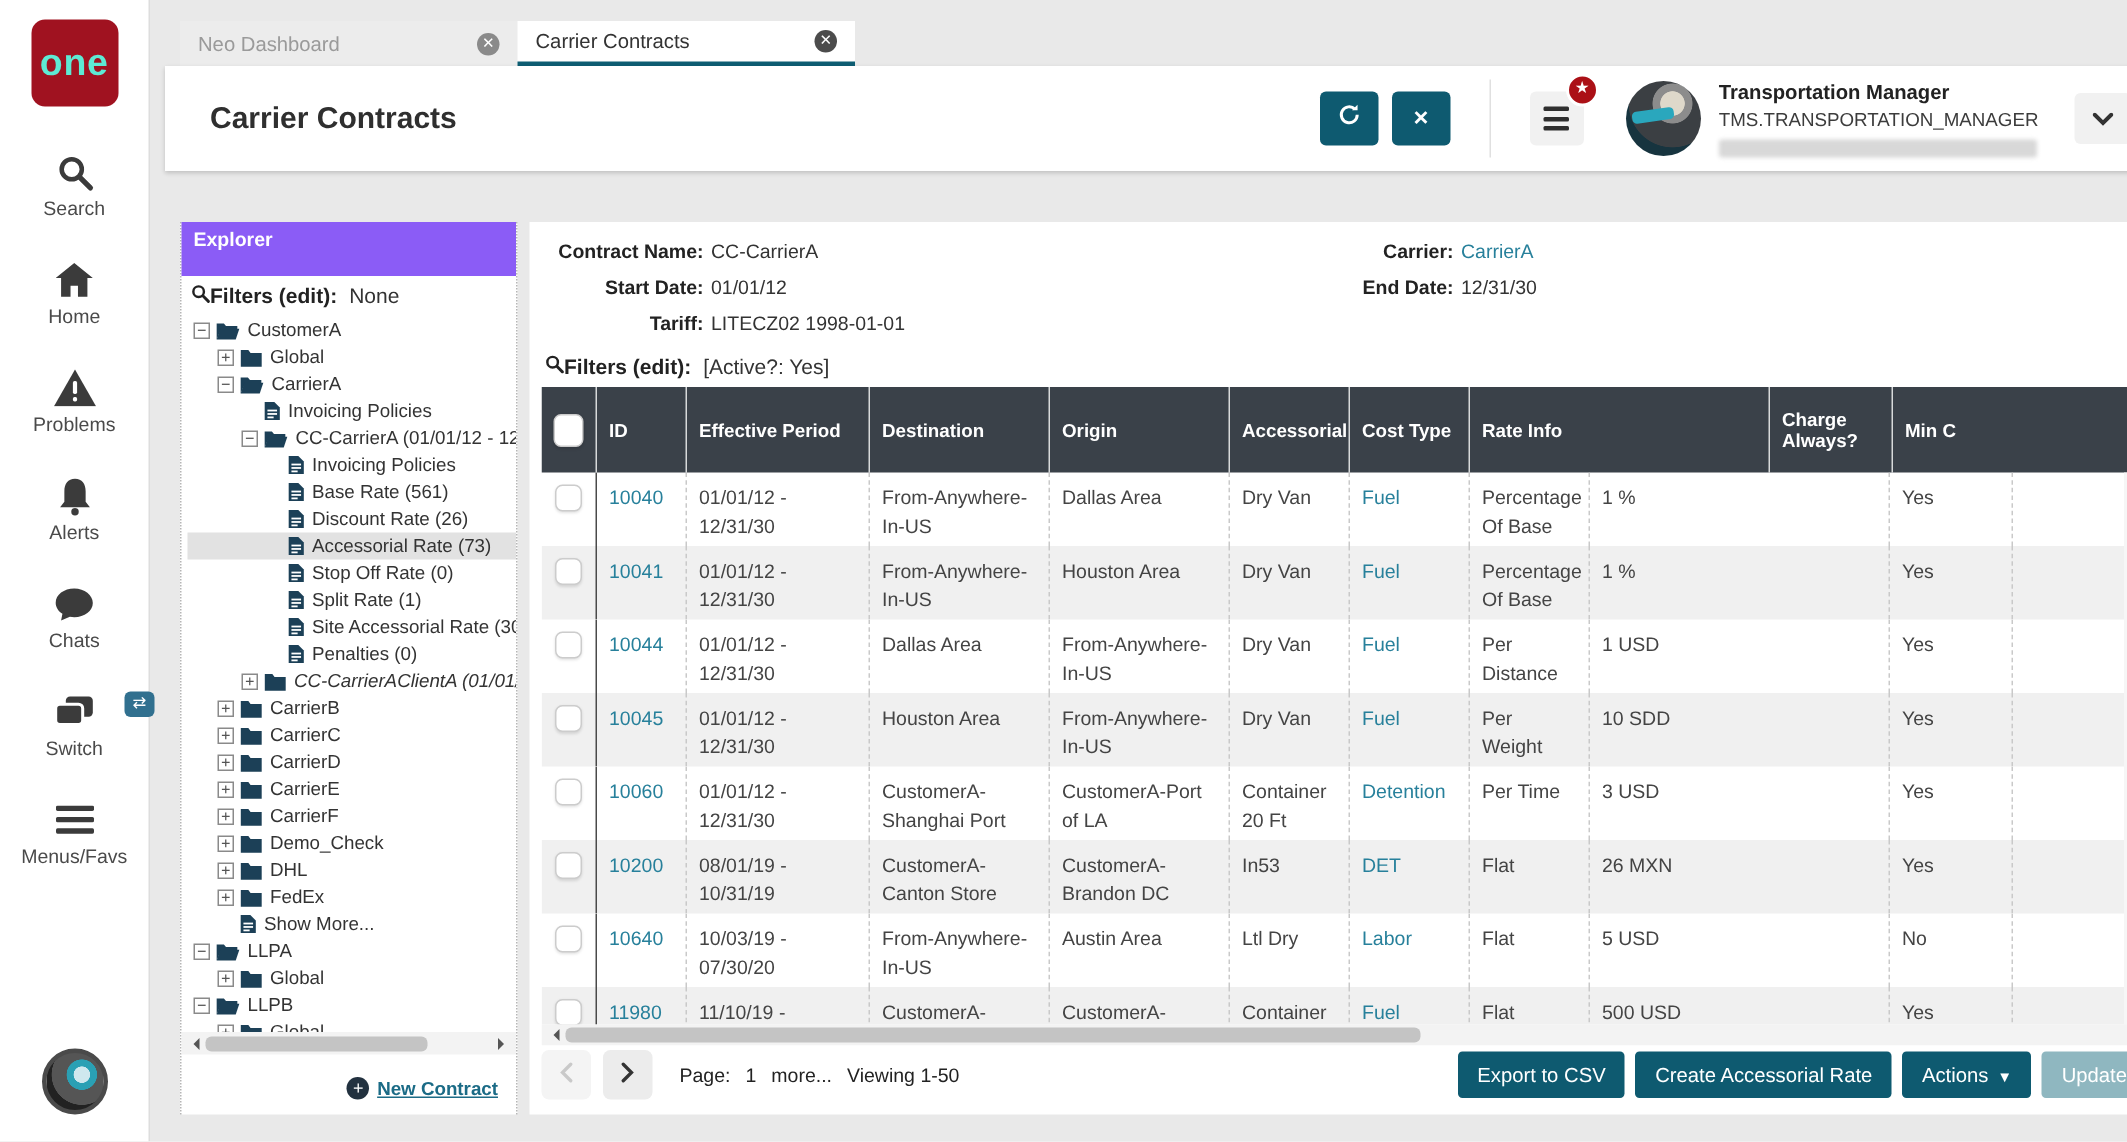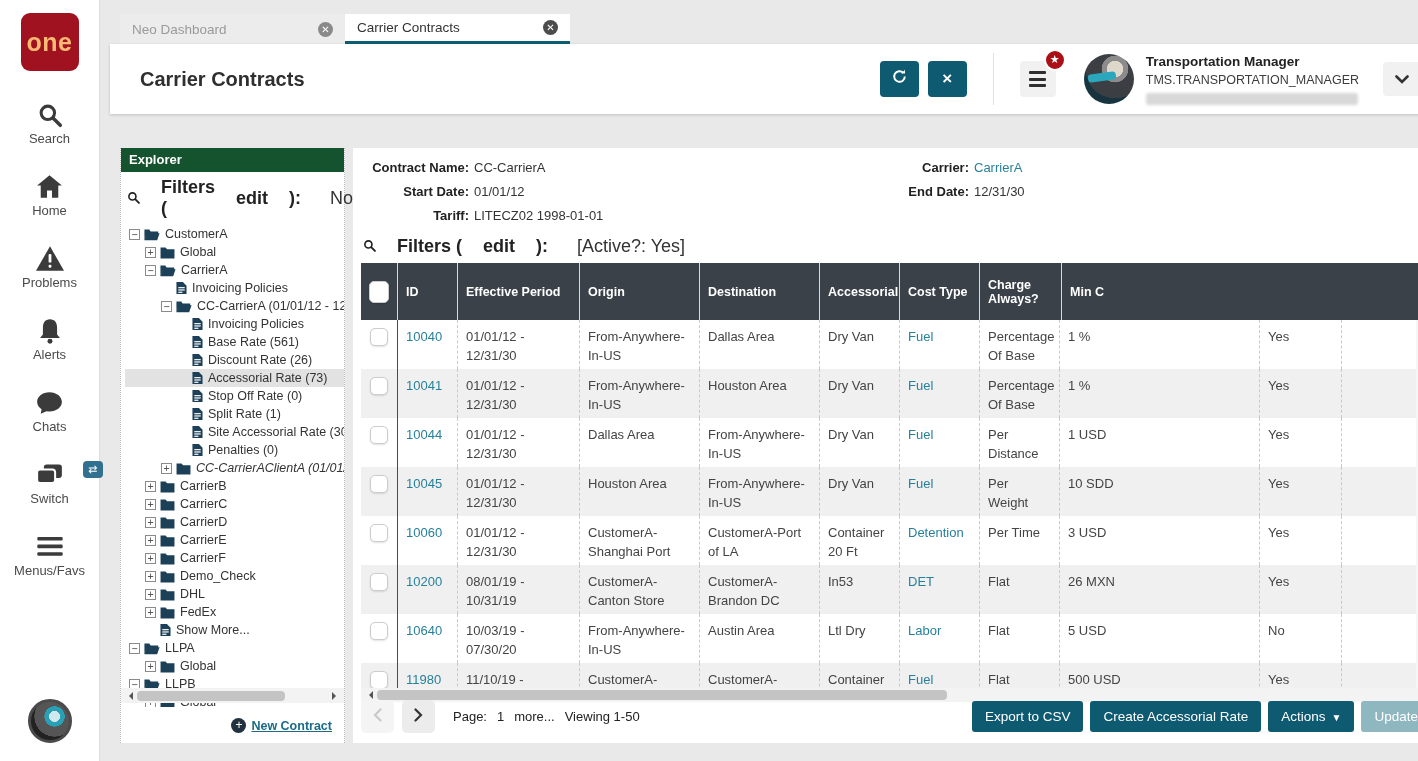--- a/index.html
+++ b/index.html
@@ -4,21 +4,21 @@
 <style>
   * { margin:0; padding:0; box-sizing:border-box; }
   html,body { width:1418px; height:761px; overflow:hidden; background:#e9e9e9;
     font-family:"Liberation Sans", sans-serif; color:#333; }
   .app { display:flex; width:100%; height:100%; }
 
   
   .sidebar { width:100px; background:#fff; border-right:1px solid #ddd; position:relative;
     display:flex; flex-direction:column; align-items:center; padding-top:13px; flex:0 0 100px;}
   .logo { width:58px; height:58px; background:#a01220; border-radius:9px; display:flex;
-    align-items:center; justify-content:center; color:#fdba74; font-weight:bold; font-size:25px;
+    align-items:center; justify-content:center; color:#5eead4; font-weight:bold; font-size:25px;
     letter-spacing:0.5px; margin-bottom:30px; cursor:pointer;}
   .nav-item { display:flex; flex-direction:column; align-items:center; margin-bottom:27px;
     cursor:pointer; position:relative; }
   .nav-icon { height:27px; display:flex; align-items:center; justify-content:center; }
   .nav-label { font-size:13px; color:#4a4a4a; margin-top:3px; }
   .switch-badge { position:absolute; right:-18px; top:0; width:20px; height:17px; background:#31708f;
     border-radius:4px; color:#fff; font-size:11px; line-height:17px; text-align:center; }
   .side-avatar { position:absolute; bottom:18px; left:50%; transform:translateX(-50%);
     width:44px; height:44px; border-radius:50%; border:3px solid #4a4a4a;
     background:radial-gradient(circle at 62% 38%, #cfe8ee 0 16%, #2aa0b4 17% 30%, #555 31% 60%, #222 61%); }
@@ -58,23 +58,23 @@
   .user-redacted { width:212px; height:12px; background:#d8d8d8; border-radius:2px; margin-top:4px; filter:blur(1.5px); }
   .chevron-btn { width:38px; height:34px; background:#f1f1f1; border:none; border-radius:4px; margin-left:24px;
     cursor:pointer; display:flex; align-items:center; justify-content:center; }
 
   
   .content { flex:1; display:flex; padding:34px 13px 0 20px; gap:8px; align-items:flex-start; }
 
   
   .explorer { width:225px; height:595px; background:#fff; border-left:1px dotted #b5b5b5;
     border-right:1px dotted #b5b5b5; position:relative; flex:0 0 225px; }
-  .explorer-header { background:#14532d; color:#fff; font-weight:bold; font-size:13px;
-    padding:4px 8px; height:24px; }
-  .filter-line { display:flex; align-items:center; gap:21px; font-size:18px; padding:5px 6px 4px 6px; }
+  .explorer-header { background:#8b5cf6; color:#fff; font-weight:bold; font-size:13px;
+    padding:4px 8px; height:36px; }
+  .filter-line { display:flex; align-items:center; gap:0; font-size:14px; padding:5px 6px 4px 6px; }
   .filter-line b { color:#222; }
   .link { color:#27809b; cursor:pointer; text-decoration:none; }
   .tree { padding:2px 0 0 4px; height:484px; overflow:hidden; font-size:12.5px; }
   .tree-row { display:flex; align-items:center; height:18px; white-space:nowrap; overflow:hidden; cursor:pointer; }
   .tree-row.selected { background:#e2e2e2; }
   .tree-row.italic { font-style:italic; }
   .toggle { width:11px; height:11px; border:1px solid #8a8a8a; background:#fff; color:#555; font-size:10px;
     line-height:9px; text-align:center; margin-right:4px; flex:0 0 11px; cursor:pointer; font-family:"DejaVu Sans Mono", monospace;}
   .toggle-spacer { width:15px; flex:0 0 15px; }
   .tree-ico { margin-right:5px; display:flex; flex:0 0 auto; }
@@ -611,30 +611,33 @@
               <div class="th" style="width: 36px;">
                 <span class="cb"></span>
               </div>
               <div class="th" style="width: 60px;">
                 <span>ID</span>
               </div>
               <div class="th" style="width: 122px;">
                 <span>Effective Period</span>
               </div>
               <div class="th" style="width: 120px;">
+                <span>Destination</span>
+              </div>
+              <div class="th" style="width: 120px;">
                 <span>Origin</span>
-              </div>
-              <div class="th" style="width: 120px;">
-                <span>Destination</span>
               </div>
               <div class="th" style="width: 80px;">
                 <span>Accessorial</span>
               </div>
               <div class="th" style="width: 80px;">
                 <span>Cost Type</span>
+              </div>
+              <div class="th" style="width: 200px;">
+                <span>Rate Info</span>
               </div>
               <div class="th" style="width: 82px;">
                 <span>Charge Always?</span>
               </div>
               <div class="th" style="width: 90px;">
                 <span>Min C</span>
               </div>
             </div>
           <div class="tbody" id="tbody">
               <div class="tr">

